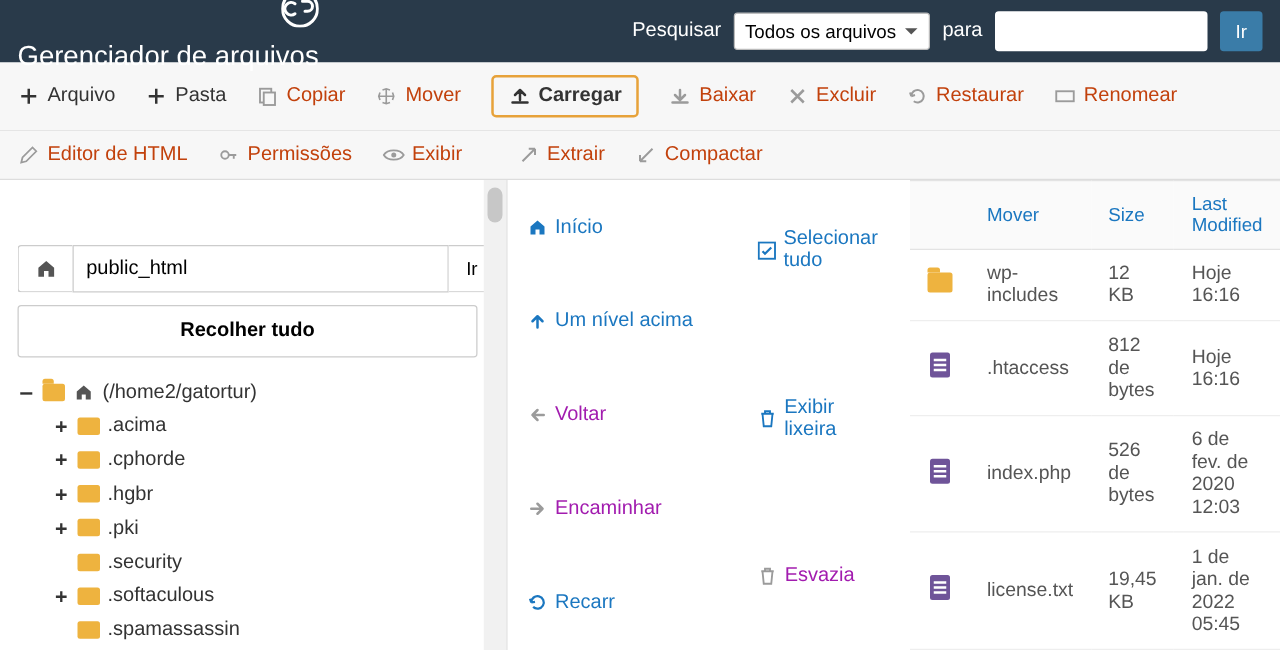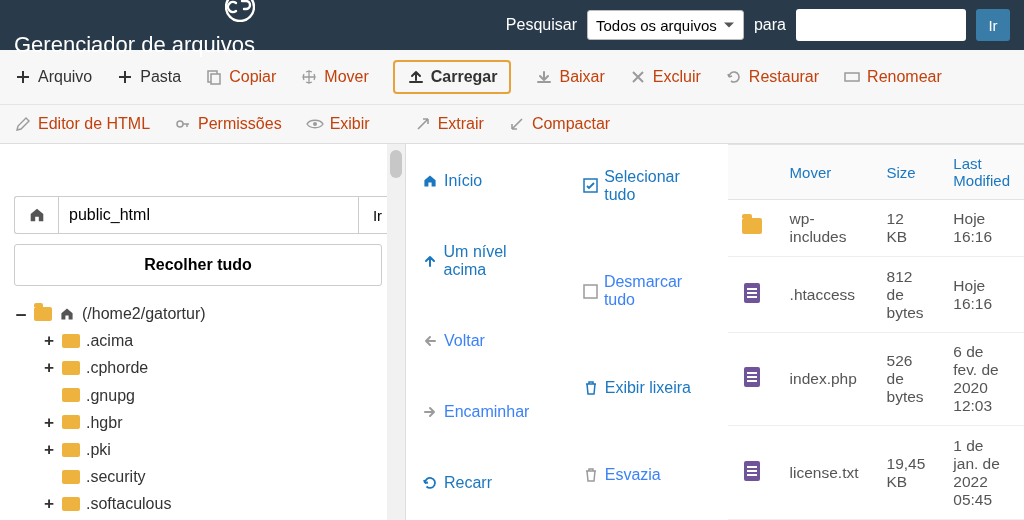--- a/index.html
+++ b/index.html
@@ -38,21 +38,21 @@
   .tree-row .toggle { width:14px; text-align:center; font-weight:700; cursor:pointer; font-family:monospace; }
   .tree-row.depth1 { padding-left:28px; }
   .folder-ic { width:18px; height:14px; background:var(--folder); border-radius:2px; position:relative; display:inline-block; }
   .folder-ic.open::before{ content:""; position:absolute; left:0; top:-4px; width:9px; height:4px; background:var(--folder); border-radius:2px 2px 0 0;}
   .home-ic-svg{ width:18px; height:18px; }
   
   .content { flex:1; display:flex; flex-direction:row; overflow:hidden; }
   .action-row { display:flex; align-items:center; gap:22px; padding:12px 16px; flex-wrap:wrap; }
   .abtn { display:inline-flex; align-items:center; gap:6px; font-size:16px; cursor:pointer; }
   .abtn.blue{ color:var(--link); }
-  .abtn.gray{ color:#3b82f6; }
+  .abtn.gray{ color:#a21caf; }
   .abtn .ic { width:16px;height:16px;display:inline-flex;align-items:center;justify-content:center;}
   .table { width:100%; border-collapse:collapse; }
   .table thead th { text-align:left; font-weight:400; color:var(--link); font-size:15px; padding:10px 14px; border-top:1px solid #e3e3e3; border-bottom:1px solid #e3e3e3; background:#fafafa;}
   .table thead th:first-child{ width:40px; }
   .table tbody td { padding:10px 14px; border-bottom:1px solid #eee; font-size:15.5px; color:#555; }
   .table tbody td:first-child{ width:40px; text-align:center; }
   .row-folder-ic { width:20px; height:16px; background:var(--folder); border-radius:2px; display:inline-block; position:relative;}
   .row-folder-ic::before{content:"";position:absolute;left:0;top:-4px;width:10px;height:4px;background:var(--folder);border-radius:2px 2px 0 0;}
   .row-file-ic { width:16px; height:20px; background:var(--purple); border-radius:2px; display:inline-block; position:relative;}
   .row-file-ic::after{content:"";position:absolute;left:3px;top:5px;right:3px;height:2px;background:#fff;box-shadow:0 4px 0 #fff,0 8px 0 #fff;}
@@ -232,25 +232,20 @@
             <span class="toggle">+</span>
             <span class="folder-ic"></span>
             <span>.acima</span>
           </div>
           <div class="tree-row depth1">
             <span class="toggle">+</span>
             <span class="folder-ic"></span>
             <span>.cphorde</span>
           </div>
           <div class="tree-row depth1">
-            <span class="toggle"></span>
-            <span class="folder-ic"></span>
-            <span>.gnupg</span>
-          </div>
-          <div class="tree-row depth1">
             <span class="toggle">+</span>
             <span class="folder-ic"></span>
             <span>.hgbr</span>
           </div>
           <div class="tree-row depth1">
             <span class="toggle">+</span>
             <span class="folder-ic"></span>
             <span>.pki</span>
           </div>
           <div class="tree-row depth1">
@@ -317,28 +312,20 @@
     </div>
     <div class="action-row" style="padding-top:0">
       <span class="abtn blue">
         <span class="ic">
             <svg width="15" height="15">
               <rect x="1" y="1" width="13" height="13" fill="none" stroke="#1b77c0" stroke-width="1.5"></rect>
               <path d="M4 8l2 2 5-5" stroke="#1b77c0" stroke-width="1.8" fill="none"></path>
             </svg>
           </span>
         <span>Selecionar tudo</span>
-      </span>
-      <span class="abtn gray">
-        <span class="ic">
-            <svg width="15" height="15">
-              <rect x="1" y="1" width="13" height="13" fill="none" stroke="#9b9b9b" stroke-width="1.5"></rect>
-            </svg>
-          </span>
-        <span>Desmarcar tudo</span>
       </span>
       <span class="abtn blue">
         <span class="ic">
             <svg width="14" height="16">
               <path d="M2 4h10M5 4V2h4v2M3 4l1 10h6l1-10" stroke="#1b77c0" stroke-width="1.5" fill="none"></path>
             </svg>
           </span>
         <span>Exibir lixeira</span>
       </span>
       <span class="abtn gray">

